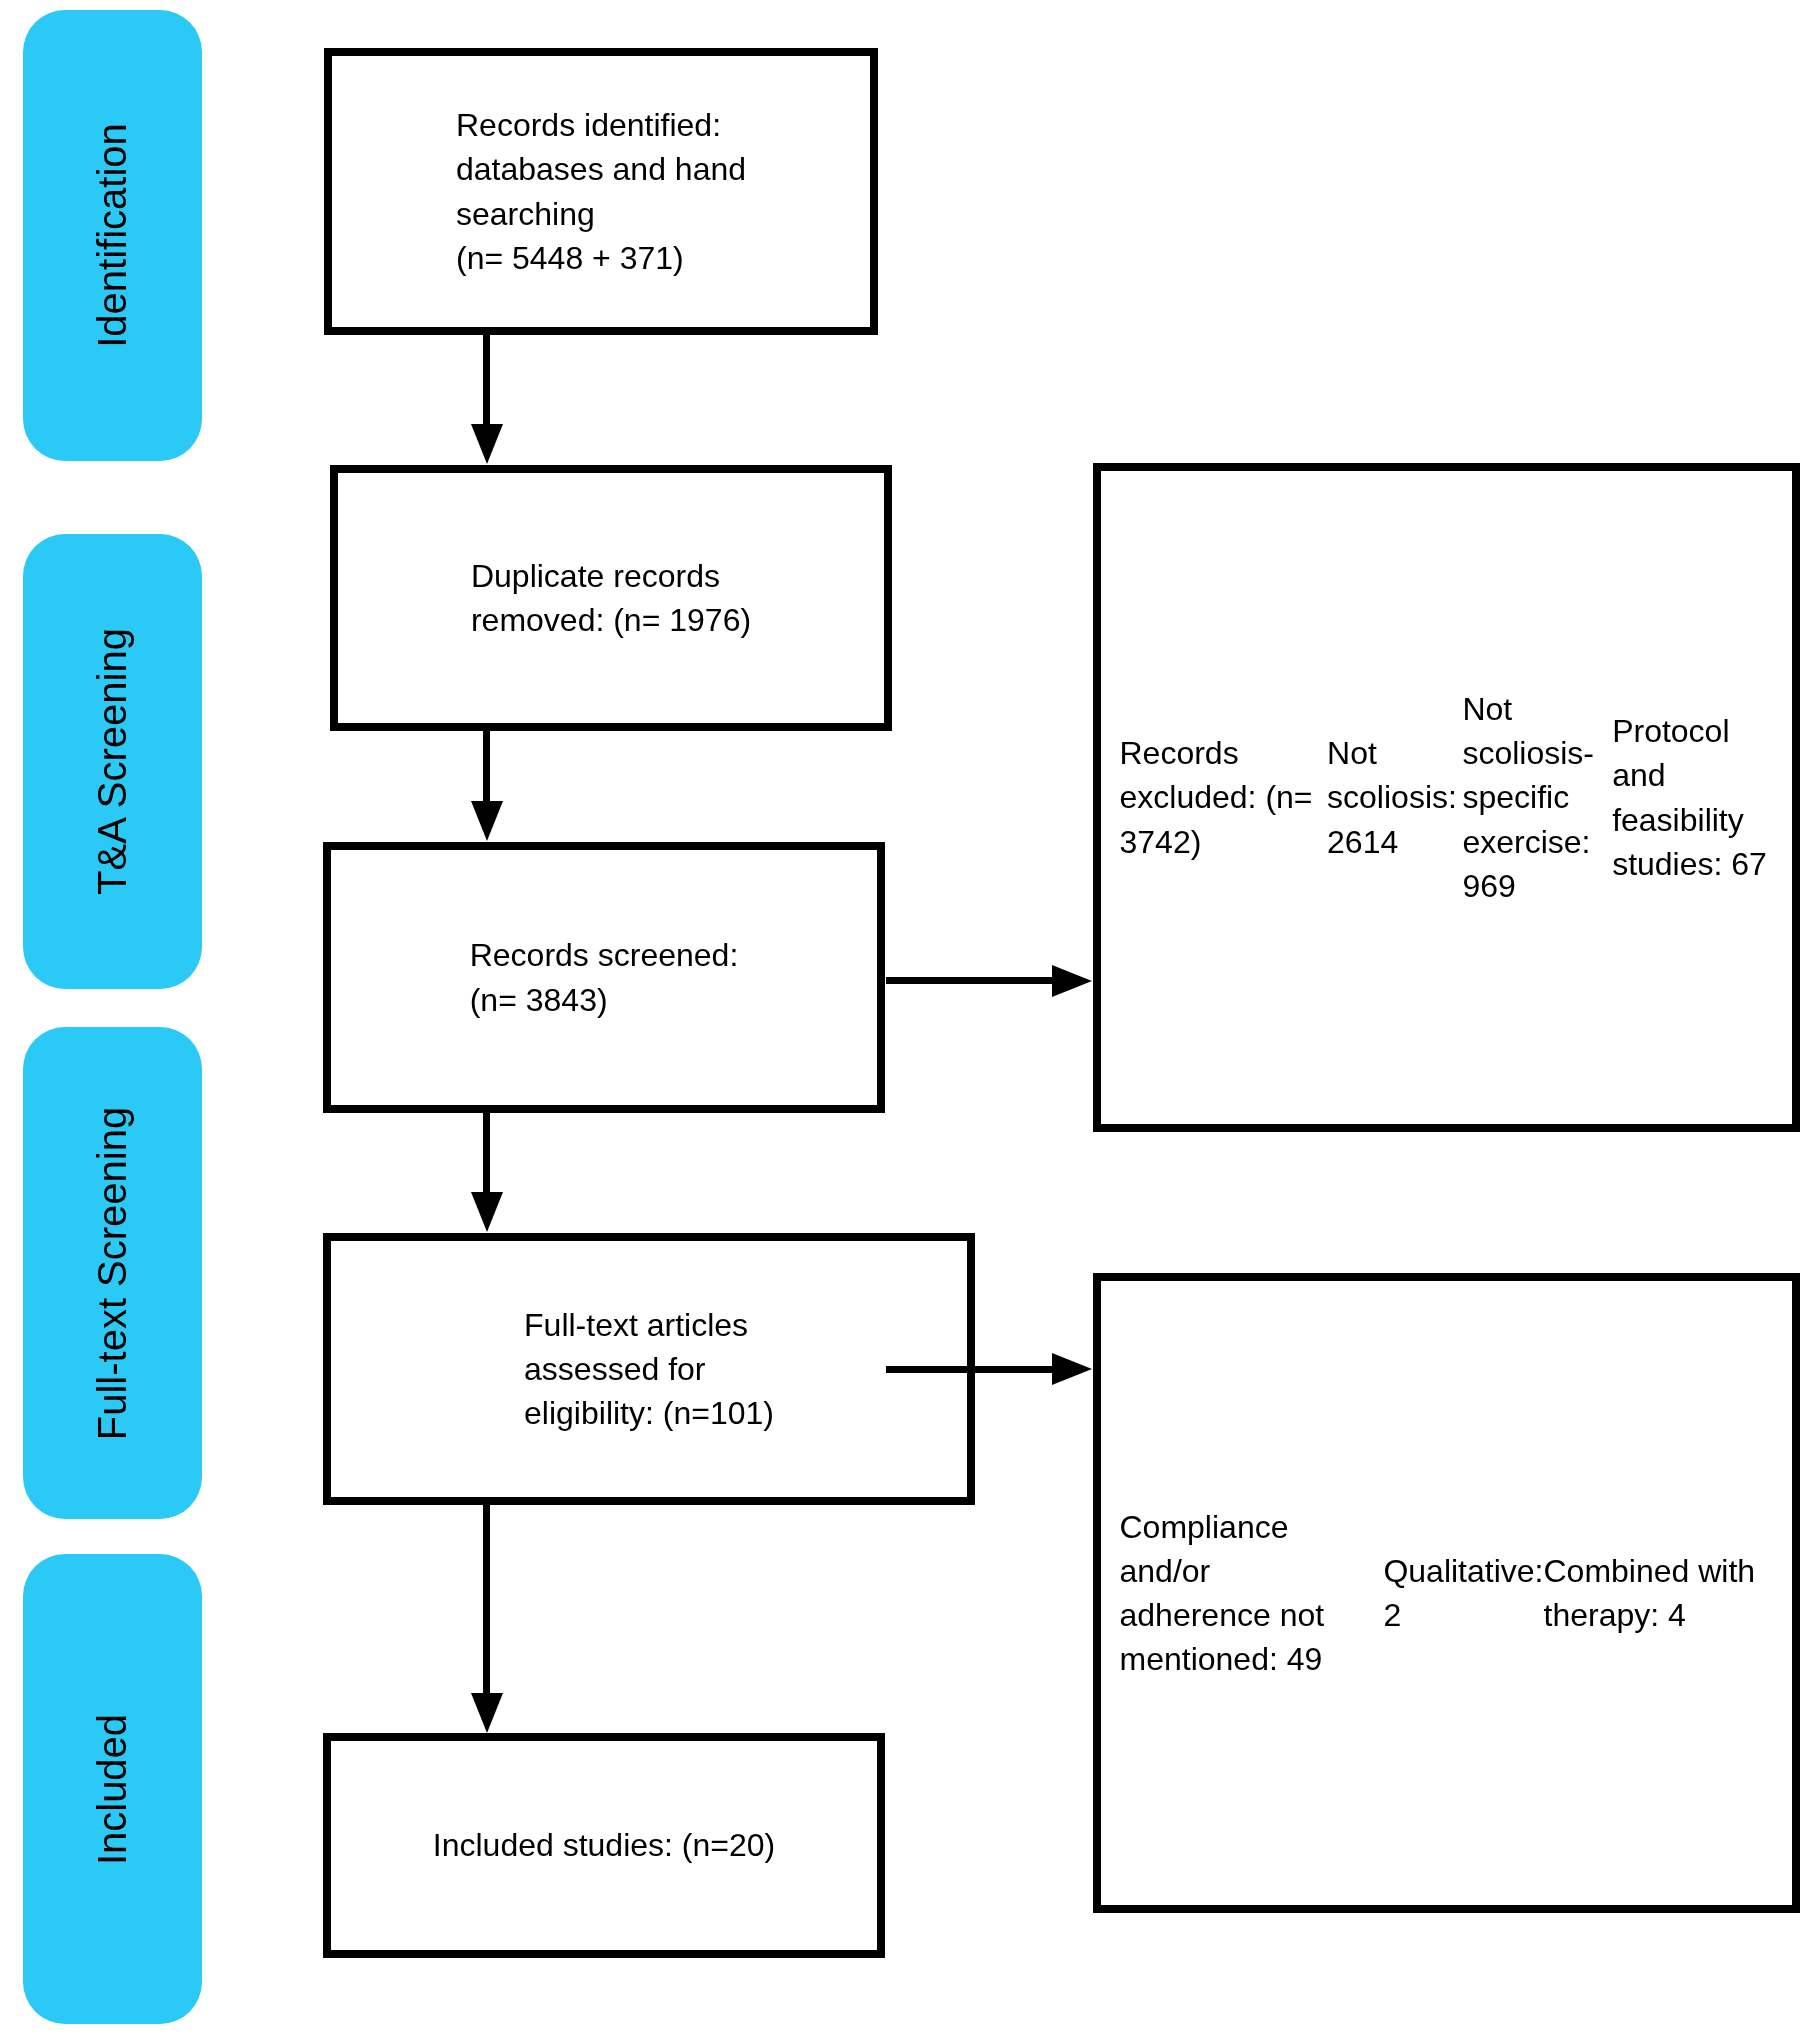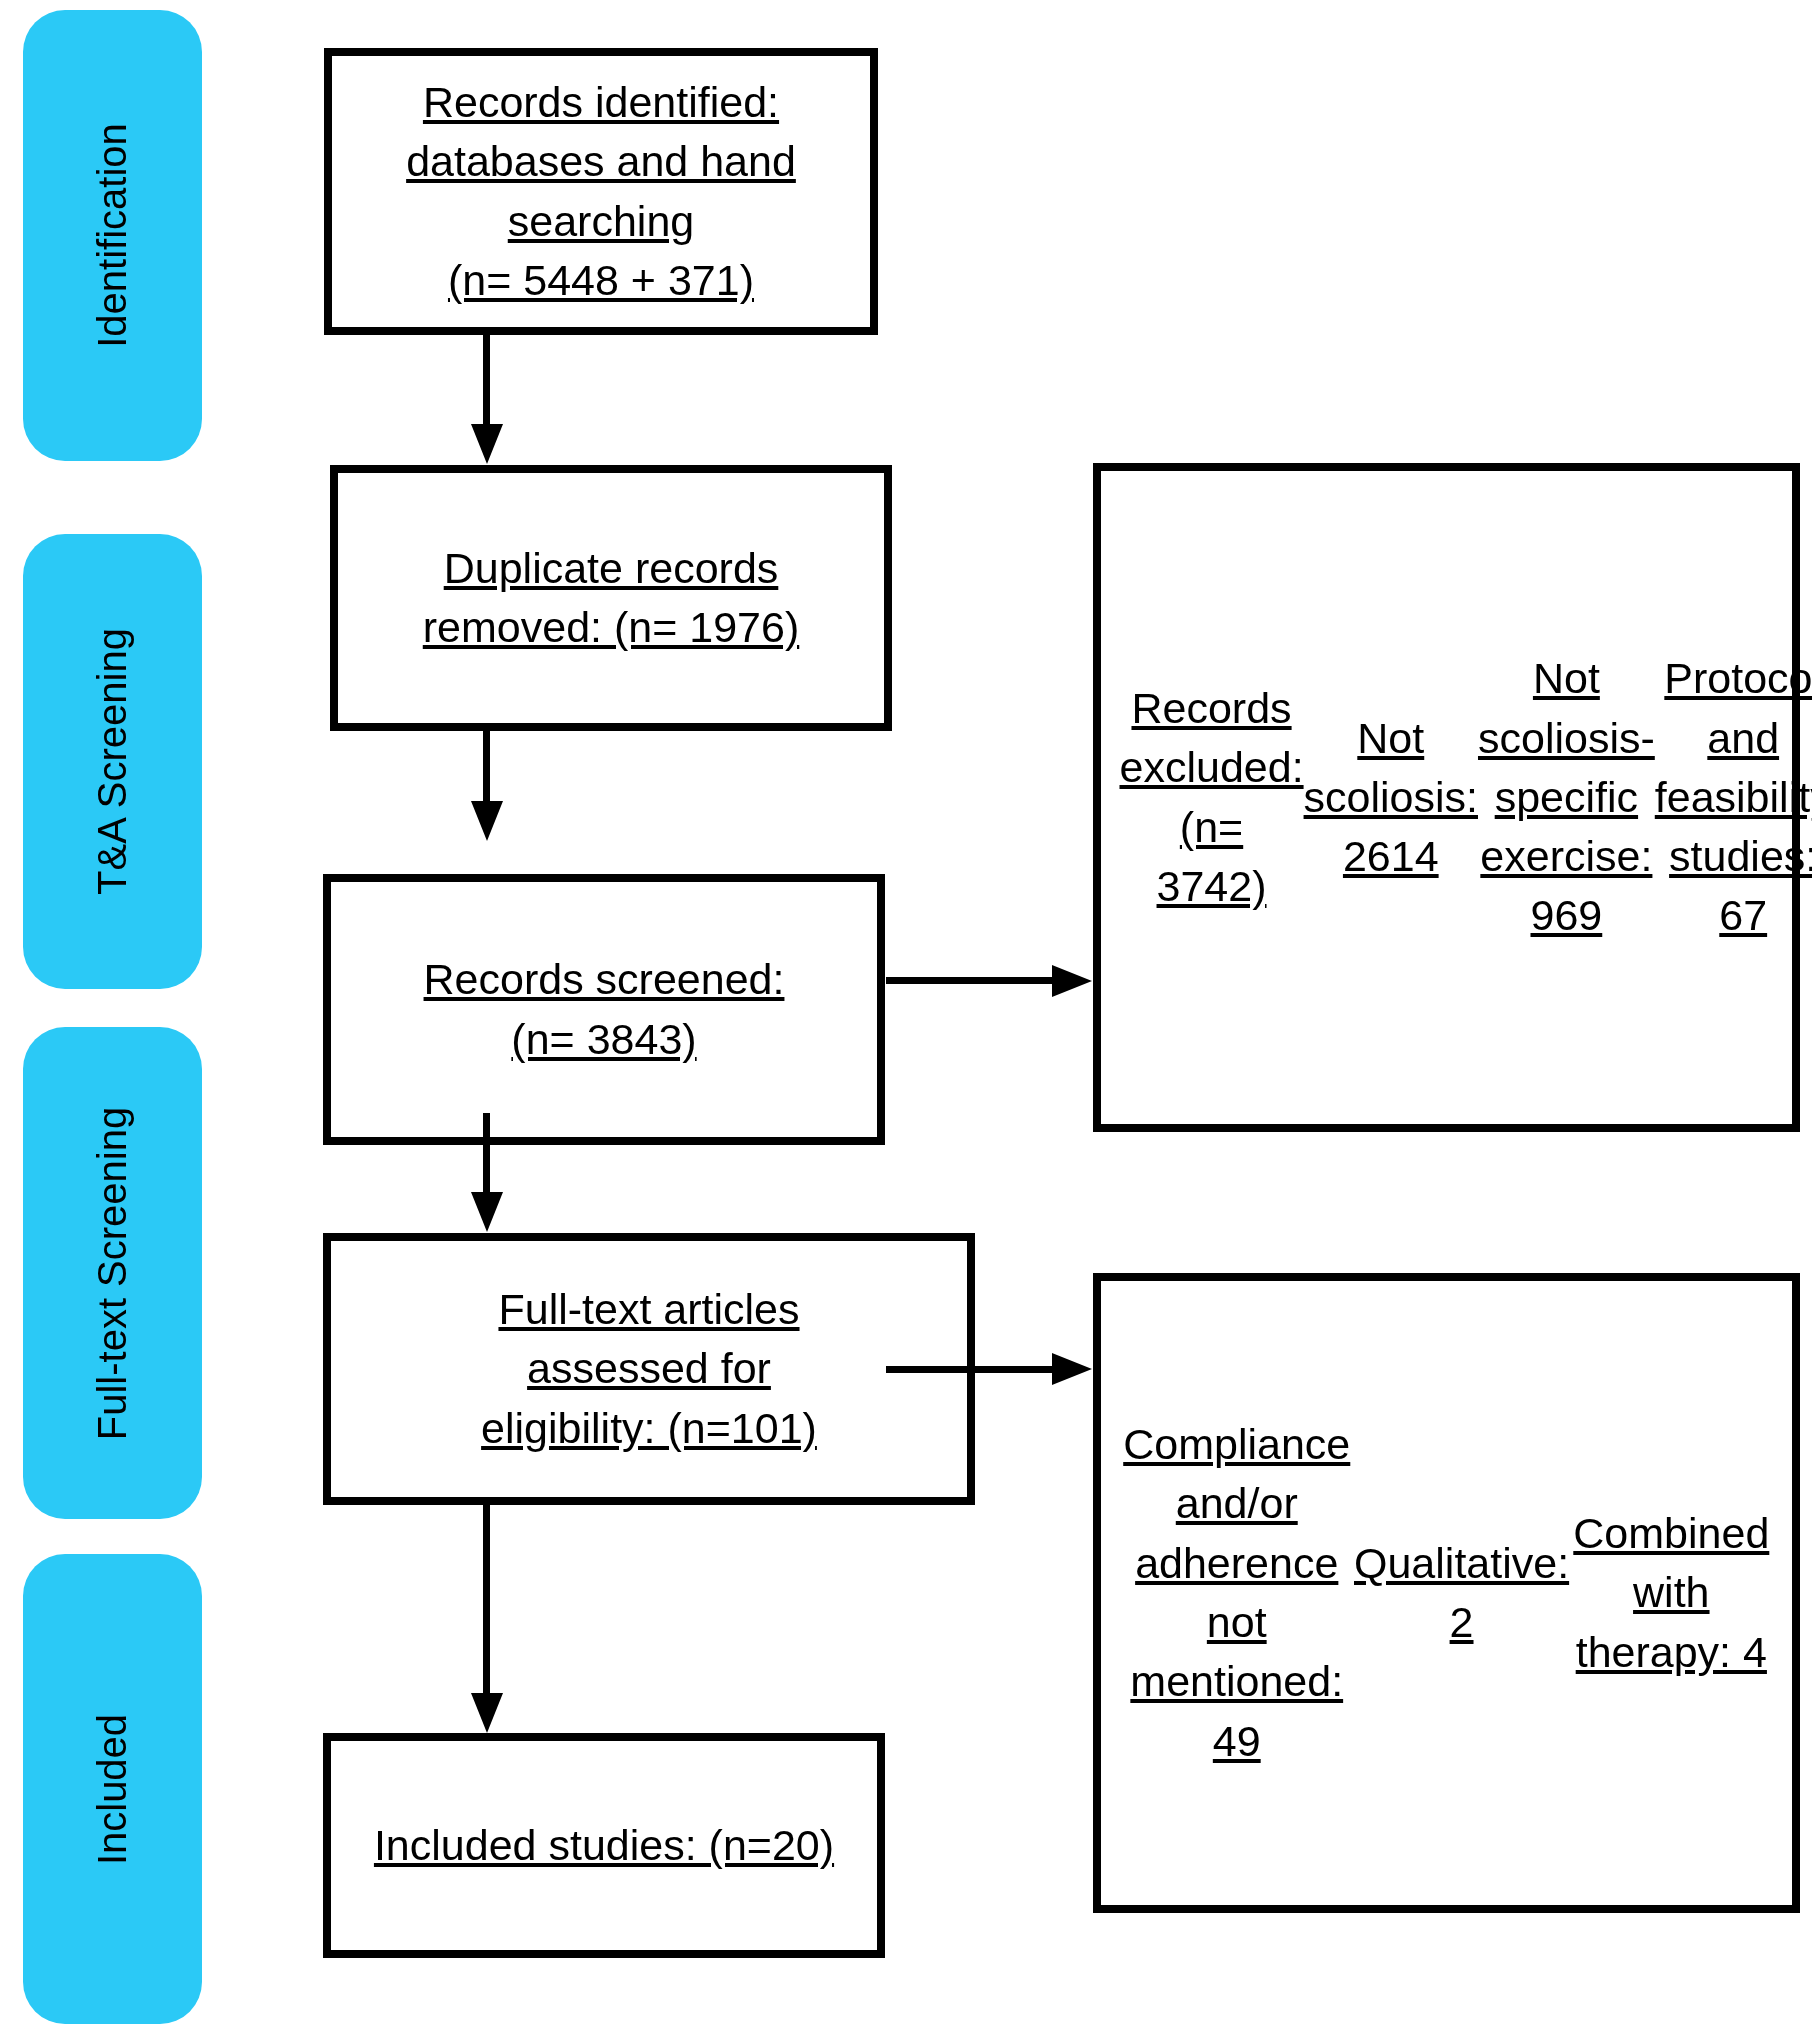--- a/index.html
+++ b/index.html
@@ -37,25 +37,23 @@
   .box {
     position: absolute;
     box-sizing: border-box;
     border: 8px solid #000000;
     background: #ffffff;
     display: flex;
     align-items: center;
     justify-content: center;
   }
   .box-text {
-    font-size: 43px;
+    font-size: 32px;
     line-height: 1.38;
-    text-align: center;
     white-space: pre-line;
-    text-decoration: underline;
   }
   .box.side {
     justify-content: space-between;
     padding: 45px 18.5px;
   }
   
   .vline {
     position: absolute;
     width: 6.6px;
     background: #000000;
@@ -105,21 +103,21 @@
 databases and hand
 searching
 (n= 5448 + 371)</div>
   </div>
 
   <div class="box" style="left:323px;top:465px;width:562px;height:266px;margin-left:7px;">
     <div class="box-text">Duplicate records
 removed: (n= 1976)</div>
   </div>
 
-  <div class="box" style="left:323px;top:842px;width:562px;height:271px;margin-top:32px;">
+  <div class="box" style="left:323px;top:842px;width:562px;height:271px;">
     <div class="box-text">Records screened:
 (n= 3843)</div>
   </div>
 
   <div class="box" style="left:323px;top:1233px;width:652px;height:272px;">
     <div class="box-text">Full-text articles
 assessed for
 eligibility: (n=101)</div>
   </div>
 

